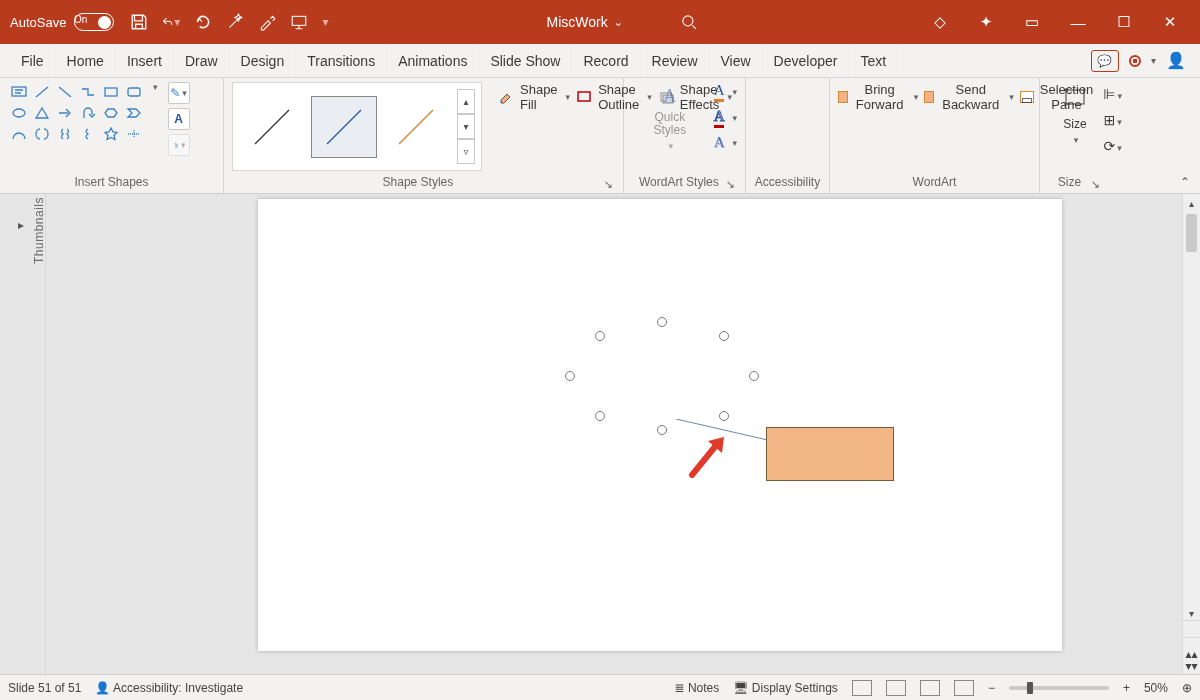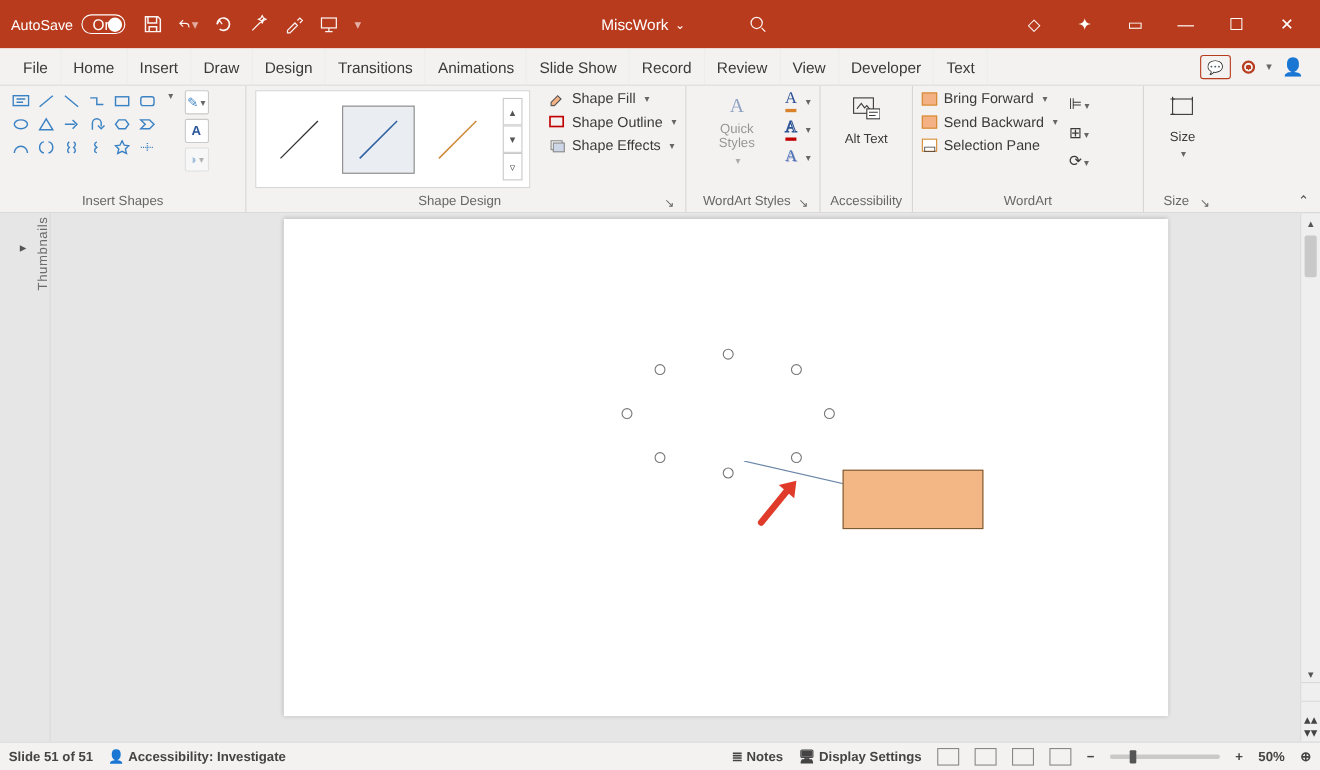--- a/index.html
+++ b/index.html
@@ -12,21 +12,21 @@
   }
   .autosave { display: flex; align-items: center; gap: 8px; padding-left: 4px; }
   .autosave-toggle {
     width: 40px; height: 18px; border: 1px solid #fff; border-radius: 9px;
     display: flex; align-items: center; padding: 1px; background: transparent;
   }
   .autosave-toggle .knob {
     width: 13px; height: 13px; background: #fff; border-radius: 50%; margin-left: 22px;
   }
   .autosave-toggle .on {
-    position: absolute; font-size: 14px; left: 84px; top: 14px; color:#fff;
+    position: absolute; font-size: 10px; left: 74px; top: 14px; color:#fff;
   }
   .tb-icons { display: flex; align-items: center; gap: 14px; margin-left: 16px; }
   .tb-icon { width: 18px; height: 18px; display:flex; align-items:center; justify-content:center; opacity:.95; }
   .tb-sep { opacity:.6; font-size:12px; }
   .doc-title { position:absolute; left:50%; transform:translateX(-70%); display:flex; align-items:center; gap:6px; font-size:14px;}
   .doc-title .chev { font-size:11px; }
   .search-icon { position:absolute; left:50%; transform:translateX(80px); }
   .winbtns { margin-left:auto; display:flex; align-items:center; gap:26px; padding-right:14px; font-size:15px;}
   .winbtn { width:20px; text-align:center; }
 
@@ -62,35 +62,35 @@
   .mini-btn{width:22px;height:22px;border:1px solid #c9c9c9;border-radius:2px;display:flex;align-items:center;justify-content:center;font-size:12px;color:#3b82c4;background:#fff;}
   .tiny-drop{font-size:9px;color:#666;margin-left:2px;}
 
   
   .style-gallery{display:flex;gap:6px;align-items:center;border:1px solid #d6d6d6;padding:6px;background:#fff;}
   .style-thumb{width:66px;height:62px;border:1px solid transparent;display:flex;align-items:center;justify-content:center;}
   .style-thumb.sel{border-color:#888;background:#eaeef3;}
   .style-thumb svg{width:50px;height:50px;}
   .gallery-scroll{display:flex;flex-direction:column;gap:0;margin-left:2px;}
   .gal-btn{width:18px;height:25px;border:1px solid #c9c9c9;background:#fff;font-size:10px;display:flex;align-items:center;justify-content:center;color:#555;}
-  .fill-col{display:flex;flex-direction:column;gap:6px;margin-left:10px;}
+  .fill-col{display:flex;flex-direction:row;gap:6px;margin-left:10px;}
   .fill-row{display:flex;align-items:center;gap:6px;font-size:13px;color:#3b3a39;}
   .fill-row .sw{width:16px;height:14px;display:inline-block;}
   .dlg-launch{font-size:11px;color:#666;align-self:flex-end;margin-right:2px;}
 
   
   .wordart-col{display:flex;flex-direction:column;gap:6px;align-items:center;}
   .wa-ico{font-size:18px;font-family:"Times New Roman",serif;}
   .wa-blue{color:#2f5496;}
 
   .big-btn{display:flex;flex-direction:column;align-items:center;justify-content:center;gap:4px;padding:4px 6px;border-radius:2px;}
   .big-btn .ic{font-size:22px;color:#3b3a39;}
   .big-btn .tx{font-size:12px;color:#3b3a39;text-align:center;line-height:1.1;}
 
-  .arr-col{display:flex;flex-direction:column;gap:6px;}
+  .arr-col{display:flex;flex-direction:row;gap:6px;text-align:center;}
   .arr-row{display:flex;align-items:center;gap:6px;font-size:13px;}
   .arr-row .sq{width:14px;height:12px;border:1px solid #d48a2f;background:#fff;display:inline-block;}
 
   .align-col{display:flex;flex-direction:column;gap:10px;align-items:center;padding:4px 4px;}
   .align-ic{font-size:14px;color:#3b3a39;}
 
   
   .workspace { height: calc(700px - 44px - 34px - 116px - 26px); background:#e6e6e6; display:flex; position:relative;}
   .thumb-rail { width:46px; background:#e6e6e6; border-right:1px solid #d9d9d9; position:relative;}
   .thumb-rail .expander{position:absolute;top:24px;left:18px;font-size:12px;color:#555;}
@@ -104,21 +104,21 @@
   .vscroll .navarrows{position:absolute;bottom:2px;left:0;right:0;display:flex;flex-direction:column;align-items:center;font-size:12px;color:#444;line-height:1;}
 
   
   .ellipse{position:absolute;left:312px;top:124px;width:184px;height:106px;border-radius:50%;background:#3e74b6;display:flex;align-items:center;justify-content:center;color:#fff;font-size:20px;}
   .sel-handle{position:absolute;width:10px;height:10px;border:1px solid #777;background:#fff;border-radius:50%;}
   .rect{position:absolute;left:508px;top:228px;width:128px;height:54px;background:#f2b784;border:1px solid #7a5a36;}
   .connline{position:absolute;left:418px;top:220px;width:96px;height:22px;pointer-events:none;}
   .arrow-annot{position:absolute;left:426px;top:234px;width:46px;height:46px;}
 
   
-  .statusbar{height:26px;background:#f3f2f1;border-top:1px solid #cfcfcf;display:flex;align-items:center;font-size:12px;color:#444;padding:0 8px;gap:14px;font-weight:bold;}
+  .statusbar{height:26px;background:#f3f2f1;border-top:1px solid #cfcfcf;display:flex;align-items:center;font-size:12px;color:#444;padding:0 8px;gap:14px;}
   .statusbar .spacer{flex:1;}
   .view-btn{width:20px;height:16px;border:1px solid #888;display:inline-block;}
   .zoom-track{width:100px;height:4px;background:#c9c9c9;position:relative;border-radius:2px;}
   .zoom-thumb{position:absolute;top:-4px;left:18px;width:6px;height:12px;background:#555;border-radius:1px;}
 </style>
 </head>
 <body>
 
 <div class="titlebar">
   <div class="autosave">
@@ -358,21 +358,21 @@
             <span class="sw"><svg width="16" height="14">
                 <rect x="3" y="3" width="10" height="8" fill="#fff" stroke="#888"></rect>
                 <rect x="5" y="5" width="10" height="8" fill="#ccd6e6" stroke="#888"></rect>
               </svg></span>
             <span>Shape Effects</span>
             <span class="tiny-drop">▾</span>
           </div>
       </div>
     </div>
     <div style="display:flex;align-items:center">
-        <div class="label" style="flex:1">Shape Design</div>
+        <div class="label" style="flex:1">Shape Styles</div>
         <span class="dlg-launch">↘</span>
       </div>
   </div>
 
   <div class="group" style="width:122px">
     <div class="body" style="justify-content:center">
       <div class="big-btn" style="opacity:.5">
         <span class="wa-ico wa-blue">A</span>
         <span class="tx">Quick Styles</span>
           <span class="tiny-drop">▾</span>
@@ -392,31 +392,20 @@
           </span>
       </div>
     </div>
     <div style="display:flex">
         <div class="label" style="flex:1">WordArt Styles</div>
         <span class="dlg-launch">↘</span>
       </div>
   </div>
 
   <div class="group" style="width:84px">
-    <div class="body" style="justify-content:center">
-      <div class="big-btn">
-        <span class="ic"><svg width="26" height="24">
-              <rect x="2" y="3" width="18" height="14" fill="none" stroke="#3b3a39"></rect>
-              <path d="M5 13l4-5 3 4 2-2 4 5" fill="none" stroke="#3b3a39"></path>
-              <rect x="14" y="13" width="12" height="9" fill="#fff" stroke="#3b3a39"></rect>
-              <path d="M16 16h8M16 19h6" stroke="#3b3a39"></path>
-            </svg></span>
-        <span class="tx"><span>Alt Text</span></span>
-      </div>
-    </div>
     <div class="label">Accessibility</div>
   </div>
 
   <div class="group" style="width:210px">
     <div class="body">
       <div class="arr-col">
         <div class="arr-row">
             <span class="sq" style="background:#f4b183"></span>
             <span>Bring Forward</span>
             <span class="tiny-drop">▾</span>

